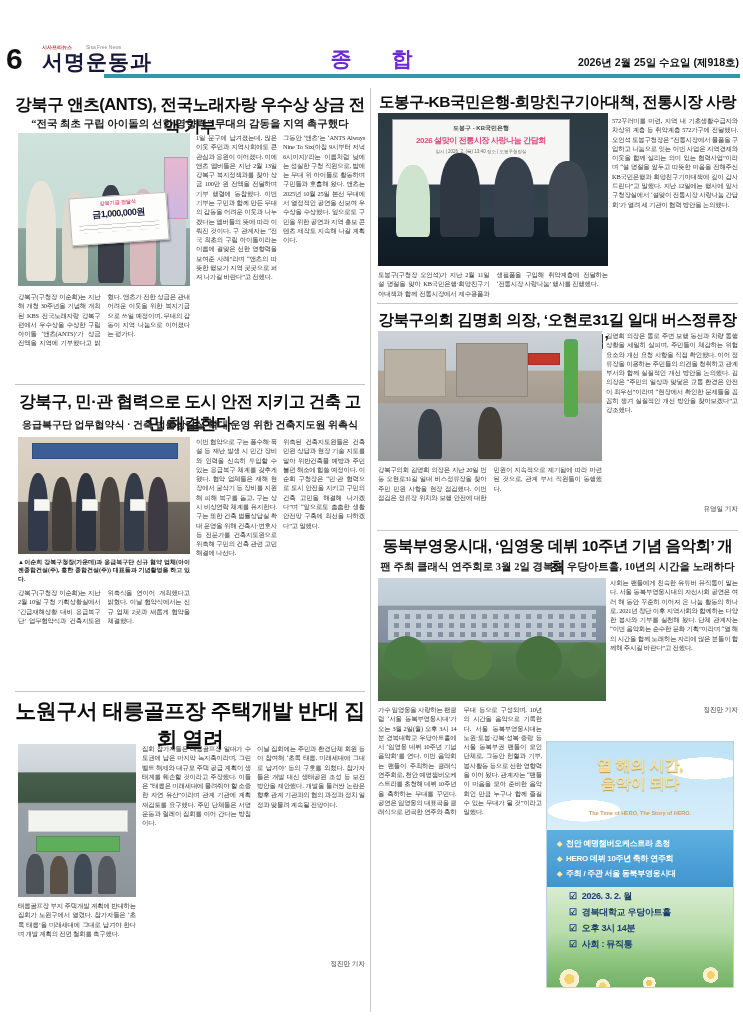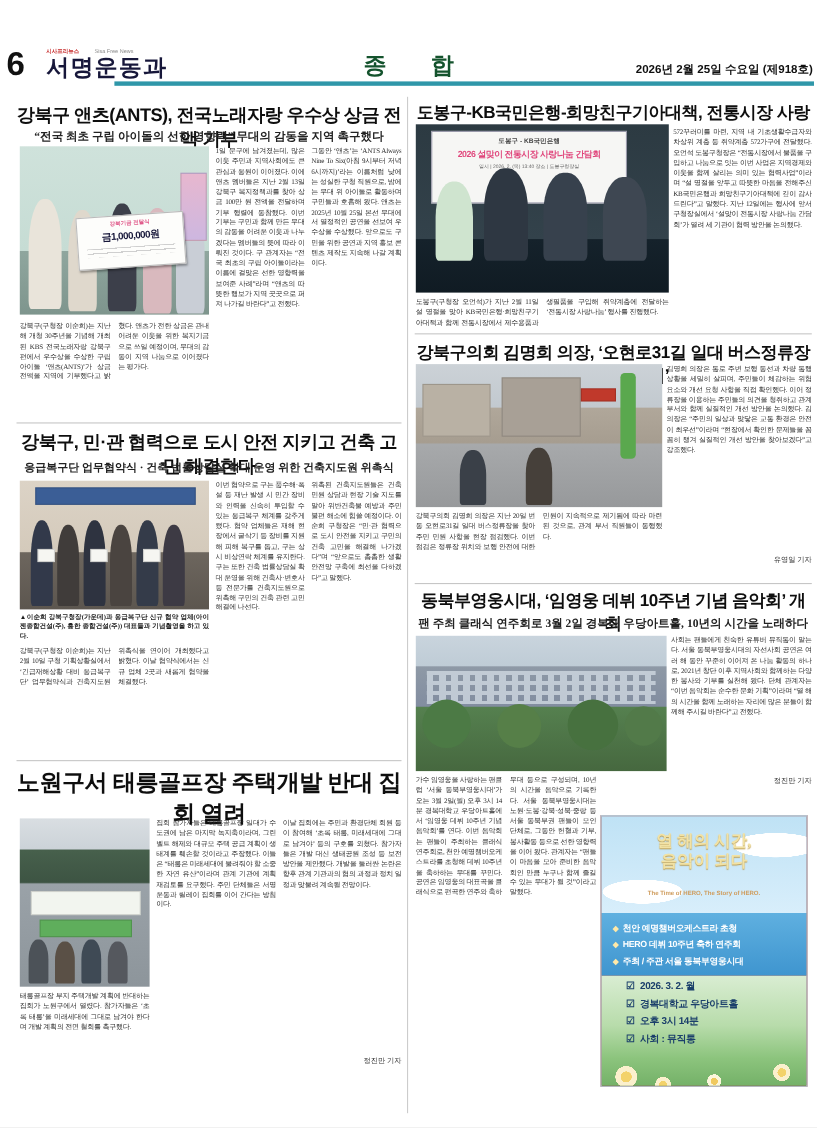--- a/index.html
+++ b/index.html
@@ -6,21 +6,21 @@
   .page{position:relative;width:743px;height:1025px;background:#ffffff;margin:0 auto;overflow:hidden;
         font-family:"Liberation Sans",sans-serif;color:#1a1a1a;}
   .abs{position:absolute;}
   
   #hdr-num{left:6px;top:42px;font-size:30px;font-weight:bold;color:#111;}
   #masthead{left:42px;top:44px;}
   #masthead .tag{font-size:5px;line-height:6px;}
   #masthead .tag .red{color:#c62828;font-weight:bold;}
   #masthead .tag .gray{color:#8a8a8a;margin-left:14px;}
   #masthead .name{font-size:21px;font-weight:800;letter-spacing:1px;color:#17173a;line-height:24px;}
-  #section{left:0;top:45px;width:743px;text-align:center;font-size:21px;font-weight:800;letter-spacing:40px;text-indent:40px;color:#14532d;}
+  #section{left:0;top:45px;width:743px;text-align:center;font-size:21px;font-weight:800;letter-spacing:40px;text-indent:40px;color:#6d28d9;}
   #issue-date{right:4px;top:56px;font-size:10.5px;font-weight:bold;color:#111;}
   #hdr-rule{left:104px;top:74px;width:636px;height:4px;background:#2f97a9;}
   
   .headline{font-weight:800;color:#0e0e0e;text-align:center;letter-spacing:-0.5px;font-family:"Liberation Sans",sans-serif;}
   .subhead{font-family:"Liberation Serif",serif;font-weight:bold;text-align:center;color:#222;}
   .body{font-family:"Liberation Serif",serif;font-size:6.4px;line-height:1.45;text-align:justify;color:#2b2b2b;overflow:hidden;letter-spacing:-0.2px;}
   .cols2{column-count:2;column-gap:7px;}
   .byline{font-family:"Liberation Serif",serif;font-size:6.6px;text-align:right;color:#333;}
   .caption{font-family:"Liberation Serif",serif;font-size:6px;font-weight:bold;line-height:1.4;color:#222;text-align:justify;}
   .hdiv{height:1px;background:#c6c6c6;}

